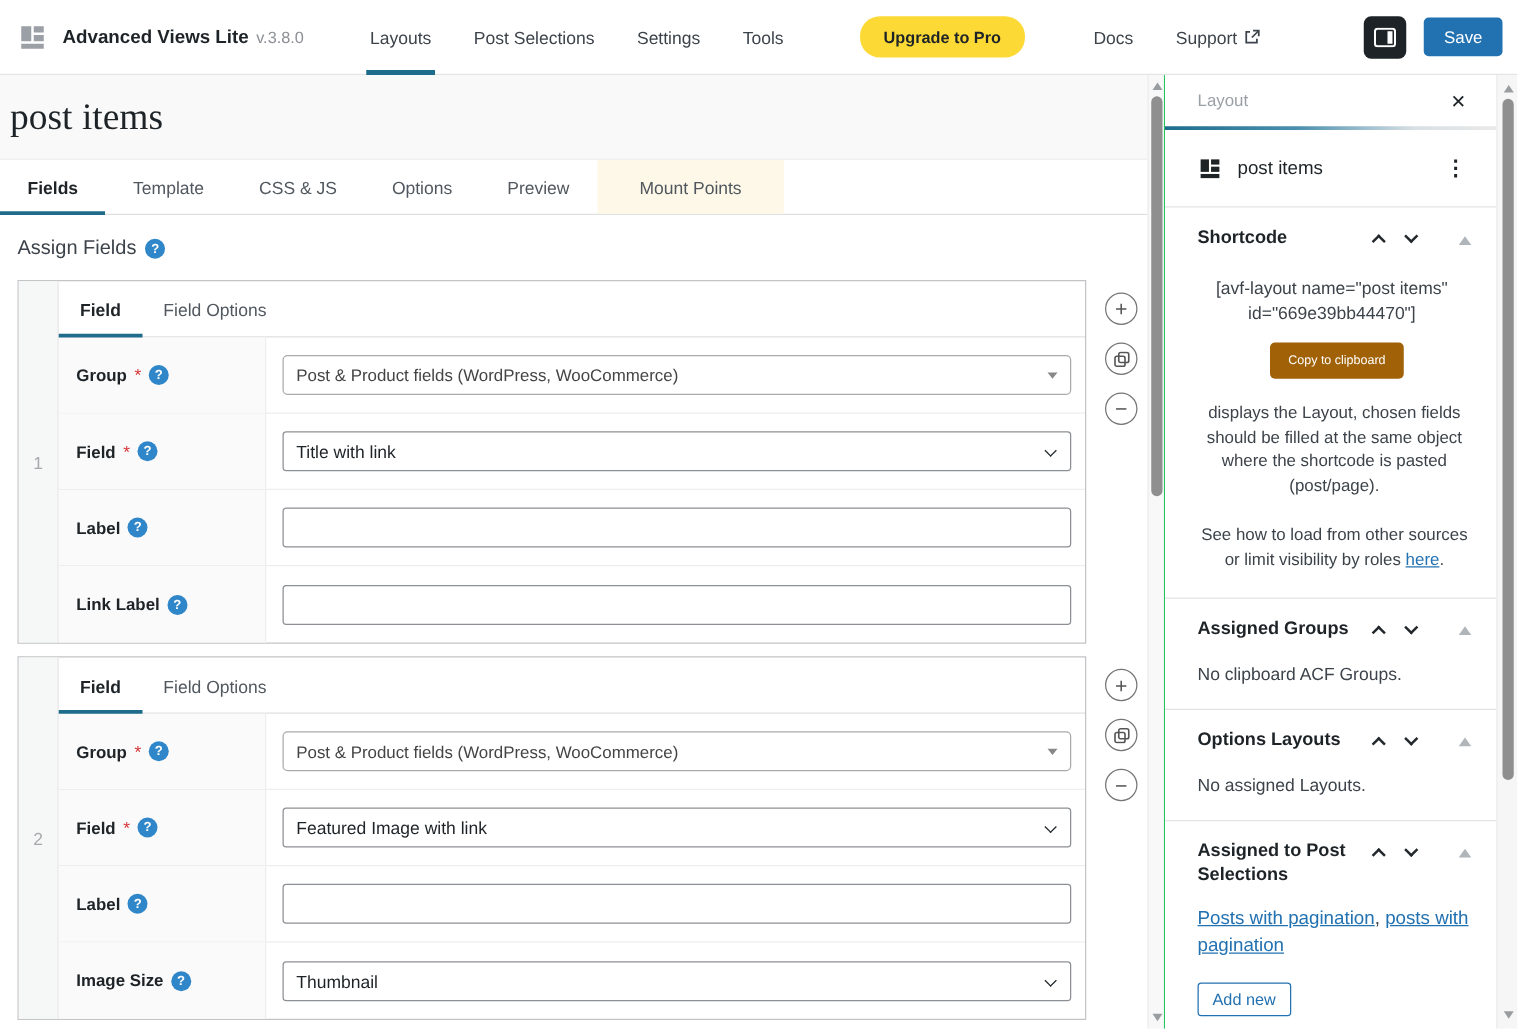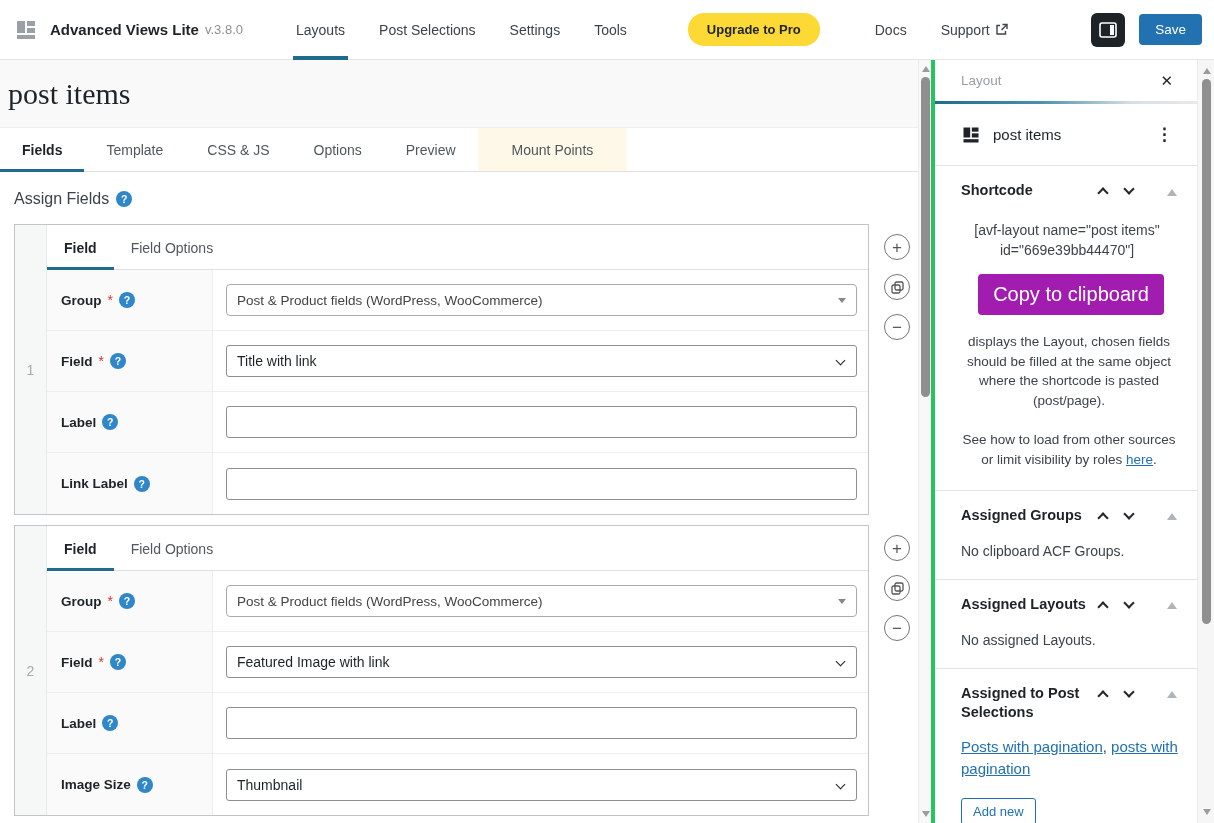--- a/index.html
+++ b/index.html
@@ -83,21 +83,21 @@
     border-left:1.8px solid #1d2327; border-bottom:1.8px solid #1d2327; transform:rotate(-45deg); }
   .inp { cursor:text; padding-right:10px; }
   input.inp { font-family:"Liberation Sans", sans-serif; }
 
   .side-btns { position:absolute; right:-41px; top:10px; display:flex; flex-direction:column; gap:14px; }
   .cbtn { width:26px; height:26px; border-radius:50%; border:1px solid #757575; background:#fff;
     color:#555; display:flex; align-items:center; justify-content:center; cursor:pointer;
     font-size:17px; line-height:1; padding:0; }
 
   
-  .sidebar { width:266px; border-left:4px solid #22c55e; background:#fff; overflow:hidden; }
+  .sidebar { width:266px; border-left:1px solid #22c55e; background:#fff; overflow:hidden; }
   .sb-head { height:41px; display:flex; align-items:center; padding:0 20px 0 26px; }
   .sb-head .ptitle { color:#9aa0a5; font-size:13.5px; flex:1; }
   .x-btn { background:none; border:none; cursor:pointer; font-size:15px; color:#1d2327; padding:4px; }
   .blue-line { height:3px; background:linear-gradient(to right, #1d6d8d 0%, #4a8fae 40%, #d7dfe4 75%, #e9e9e9 100%); }
   .sb-item { display:flex; align-items:center; gap:12px; padding:18px 18px 18px 26px; border-bottom:1px solid #e3e3e3; }
   .sb-item .ititle { flex:1; color:#1d2327; font-size:15px; }
   .kebab { background:none; border:none; cursor:pointer; font-size:17px; font-weight:bold; color:#1d2327; padding:2px 6px; }
   .sb-sec { padding:15px 16px 20px 26px; border-bottom:1px solid #e3e3e3; }
   .sec-head { display:flex; align-items:flex-start; }
   .sec-title { flex:1; font-weight:bold; color:#1d2327; font-size:14.5px; line-height:1.35; max-width:140px; }
@@ -106,22 +106,22 @@
   .chev-up, .chev-dn { position:absolute; left:6px; top:6px; width:8px; height:8px;
     border-left:2px solid #23282d; border-top:2px solid #23282d; }
   .chev-up { transform:rotate(45deg); }
   .chev-dn { transform:rotate(225deg); top:2px; }
   .col-btn { background:none; border:none; cursor:pointer; margin-left:18px; width:18px; height:16px;
     display:flex; align-items:center; justify-content:center; }
   .tri-col { width:0; height:0; border-left:5px solid transparent; border-right:5px solid transparent;
     border-bottom:7px solid #b0b5b9; }
   .sc-code { margin:20px 8px 0 0; text-align:center; color:#3c434a; font-size:14px; line-height:1.4;
     padding:0 8px; }
-  .sc-copy { display:block; margin:14px auto 0; background:#a21caf; color:#fff; border:none;
-    border-radius:4px; padding:9px 15px; font-size:20px; cursor:pointer; }
+  .sc-copy { display:block; margin:14px auto 0; background:#a16207; color:#fff; border:none;
+    border-radius:4px; padding:9px 15px; font-size:10px; cursor:pointer; }
   .sc-desc { margin:17px 4px 0 0; text-align:center; color:#3c434a; font-size:13.5px; line-height:1.45; }
   .sc-see { margin:20px 4px 0 0; text-align:center; color:#3c434a; font-size:13.5px; line-height:1.45; }
   a.blue { color:#2271b1; text-decoration:underline; cursor:pointer; }
   .empty-txt { margin-top:17px; color:#3c434a; font-size:14px; }
   .links-p { margin-top:13px; font-size:15px; line-height:1.5; color:#3c434a; }
   .addnew { margin-top:17px; background:#fff; border:1px solid #2271b1; color:#2271b1;
     border-radius:3px; padding:5px 11px; font-size:13px; cursor:pointer; }
 
   svg { display:block; }
 </style>
@@ -407,21 +407,21 @@
           <button class="col-btn">
               <span class="tri-col"></span>
             </button>
         </span>
       </div>
       <div class="empty-txt">No clipboard ACF Groups.</div>
     </div>
 
     <div class="sb-sec">
       <div class="sec-head">
-        <span class="sec-title">Assigned Layouts</span>
+        <span class="sec-title">Options Layouts</span>
         <span class="sec-ctrls">
           <button class="mv-btn">
               <span class="chev-up"></span>
             </button>
           <button class="mv-btn">
               <span class="chev-dn"></span>
             </button>
           <button class="col-btn">
               <span class="tri-col"></span>
             </button>

